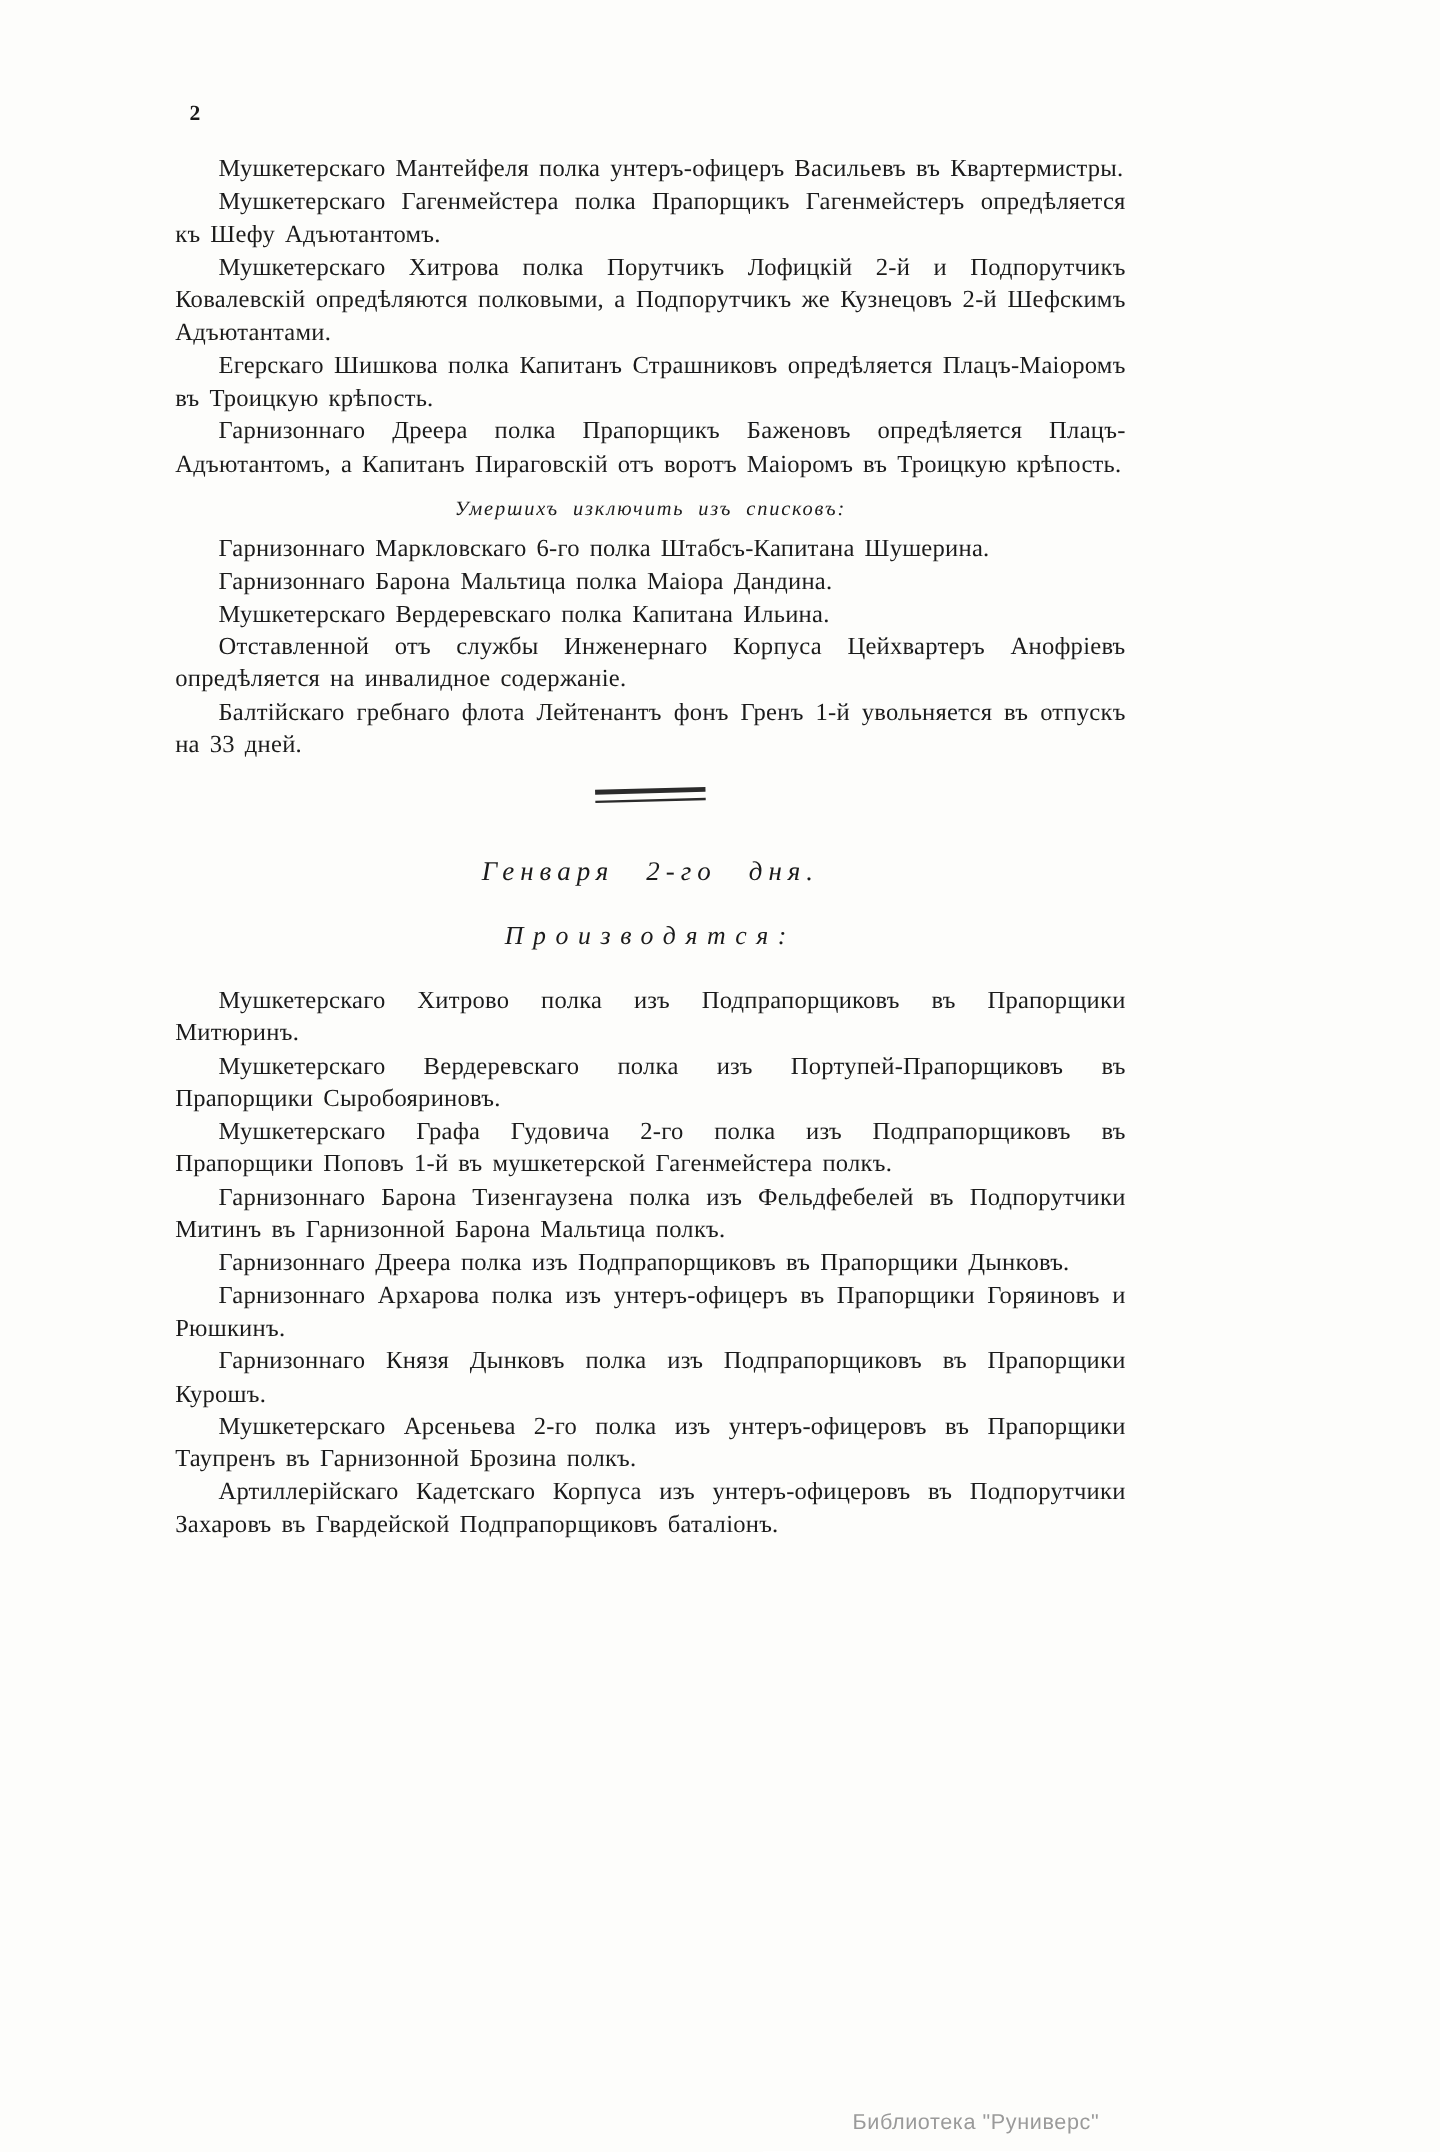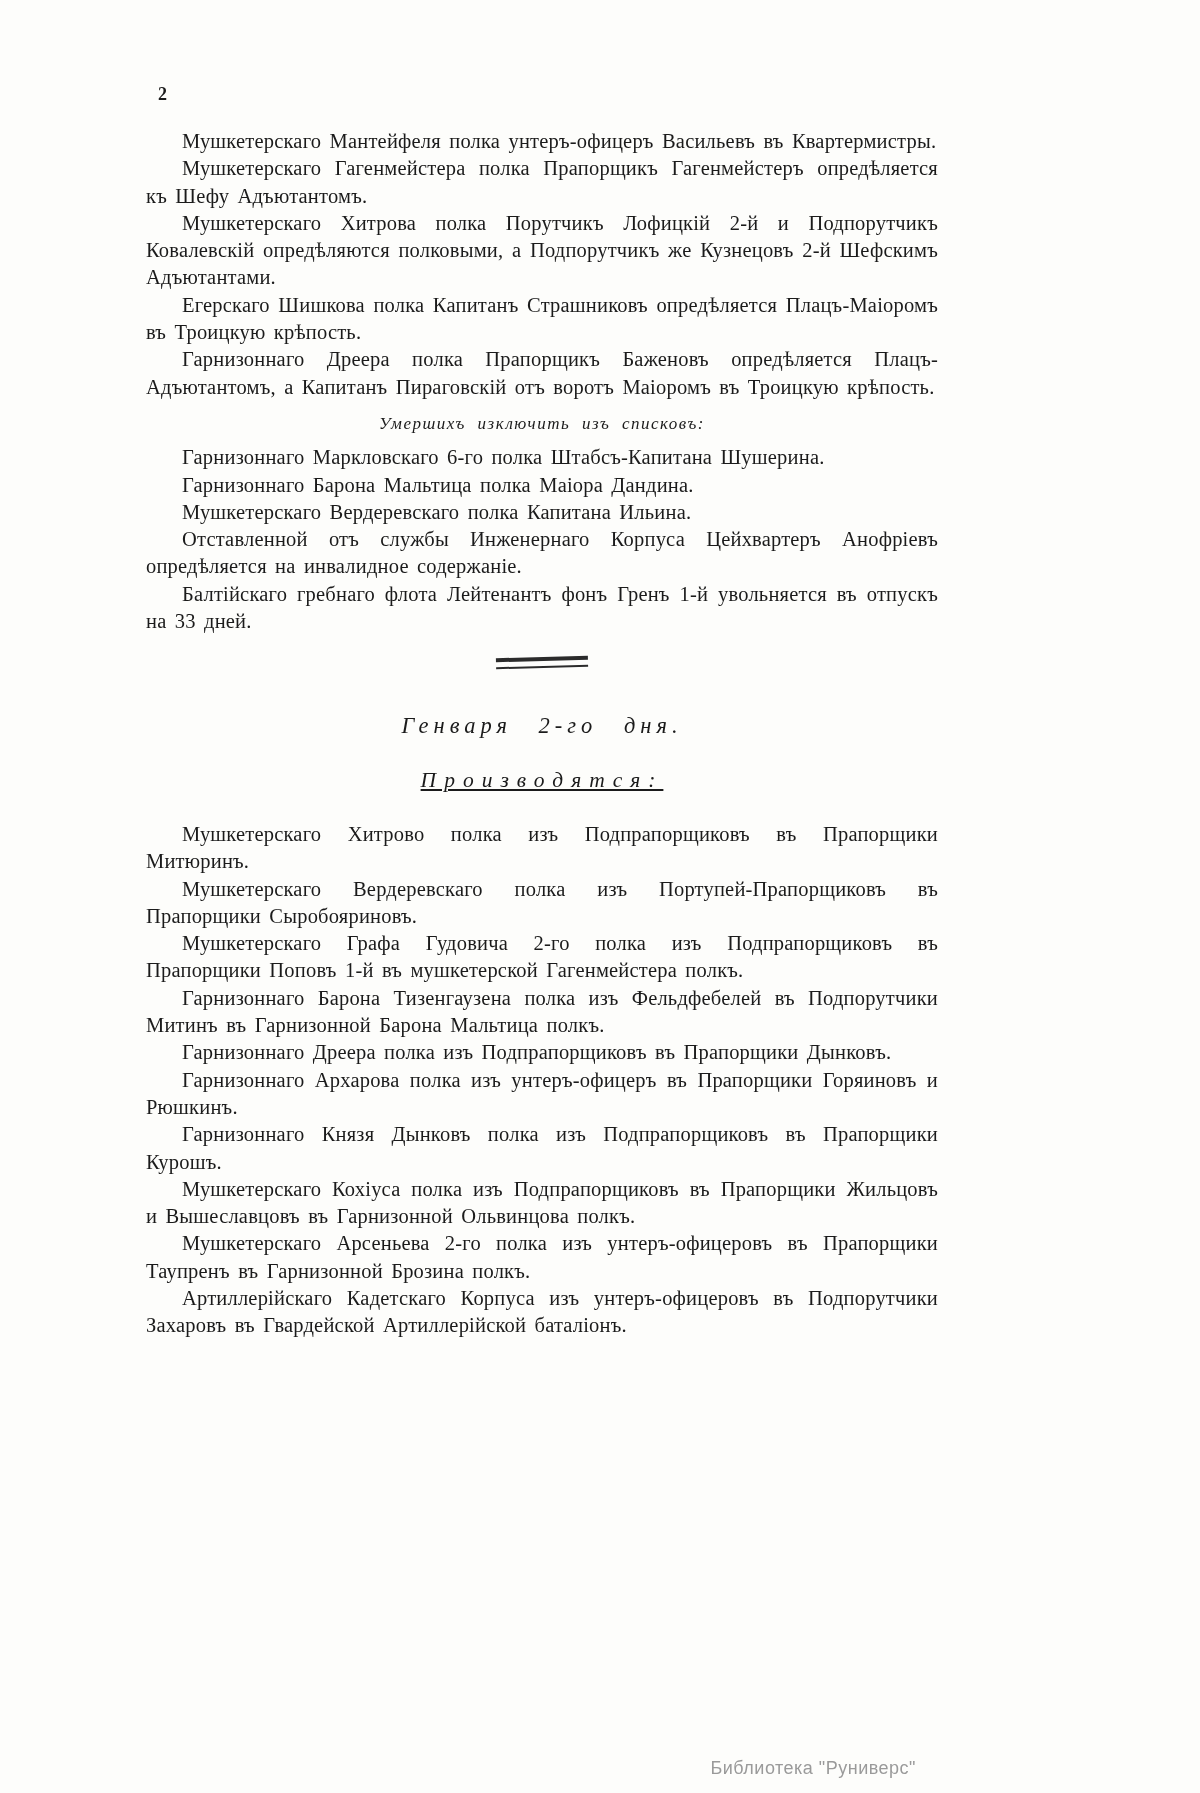--- a/index.html
+++ b/index.html
@@ -65,21 +65,20 @@
     letter-spacing: 5px;
     word-spacing: 16px;
   }
   .heading-action {
     margin: 27px 0 0 0;
     text-align: center;
     text-indent: 0;
     font-style: italic;
     font-size: 21.5px;
     letter-spacing: 8px;
-    text-decoration: underline;
   }
   .promotions {
     margin-top: 27px;
   }
   .watermark {
     position: absolute;
     right: 284px;
     bottom: 14px;
     font-family: "Liberation Sans", "DejaVu Sans", sans-serif;
     font-size: 18px;
@@ -116,22 +115,21 @@
     <p class="heading-action">Производятся:</p>
 
     <div class="promotions">
       <p class="para">Мушкетерскаго Хитрово полка изъ Подпрапорщиковъ въ Прапорщики Митюринъ.</p>
       <p class="para">Мушкетерскаго Вердеревскаго полка изъ Портупей-Прапорщиковъ въ Прапорщики Сыробояриновъ.</p>
       <p class="para">Мушкетерскаго Графа Гудовича 2-го полка изъ Подпрапорщиковъ въ Прапорщики Поповъ 1-й въ мушкетерской Гагенмейстера полкъ.</p>
       <p class="para">Гарнизоннаго Барона Тизенгаузена полка изъ Фельдфебелей въ Подпорутчики Митинъ въ Гарнизонной Барона Мальтица полкъ.</p>
       <p class="para">Гарнизоннаго Дреера полка изъ Подпрапорщиковъ въ Прапорщики Дынковъ.</p>
       <p class="para">Гарнизоннаго Архарова полка изъ унтеръ-офицеръ въ Прапорщики Горяиновъ и Рюшкинъ.</p>
       <p class="para">Гарнизоннаго Князя Дынковъ полка изъ Подпрапорщиковъ въ Прапорщики Курошъ.</p>
-      <p class="para">Мушкетерскаго Кохіуса полка изъ Подпрапорщиковъ въ Прапорщики Жильцовъ и Вышеславцовъ въ Гарнизонной Ольвинцова полкъ.</p>
       <p class="para">Мушкетерскаго Арсеньева 2-го полка изъ унтеръ-офицеровъ въ Прапорщики Таупренъ въ Гарнизонной Брозина полкъ.</p>
-      <p class="para">Артиллерійскаго Кадетскаго Корпуса изъ унтеръ-офицеровъ въ Подпорутчики Захаровъ въ Гвардейской Артиллерійской баталіонъ.</p>
+      <p class="para">Артиллерійскаго Кадетскаго Корпуса изъ унтеръ-офицеровъ въ Подпорутчики Захаровъ въ Гвардейской Подпрапорщиковъ баталіонъ.</p>
     </div>
 
   </div>
 
   <div class="watermark">Библиотека "Руниверс"</div>
 
 </div>
 
 </body></html>

